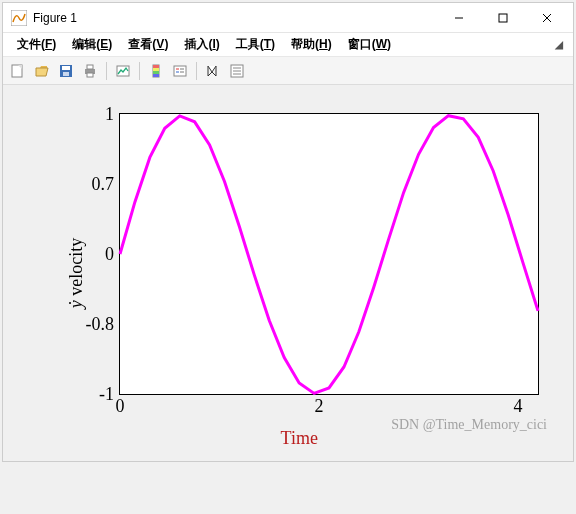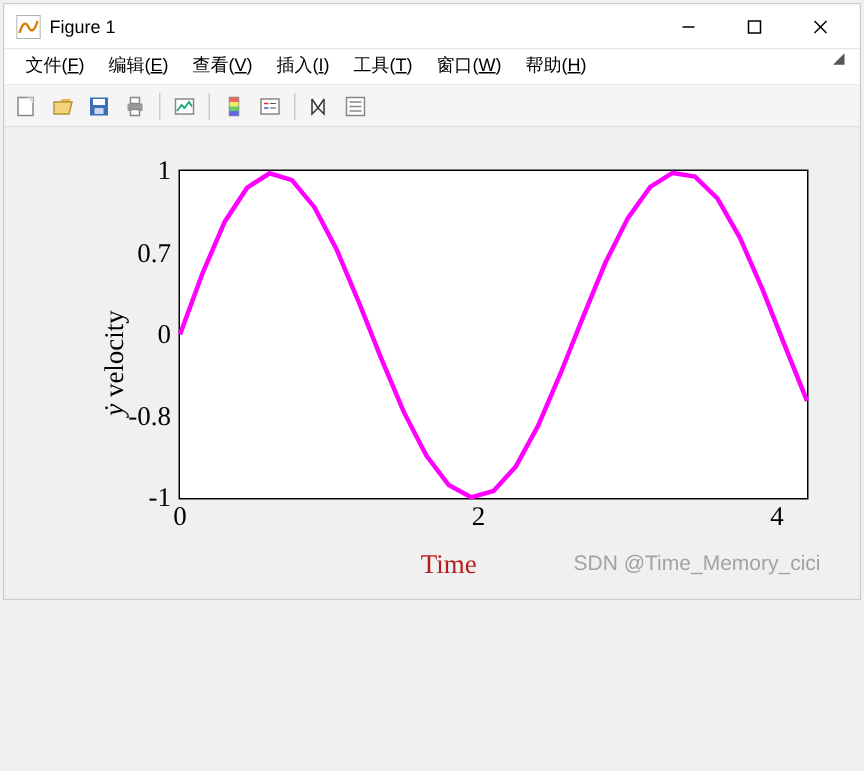--- a/index.html
+++ b/index.html
@@ -8,21 +8,21 @@
     padding: 2px;
     font-family: "Microsoft YaHei", "Segoe UI", sans-serif;
     font-size: 12px;
     background: #f0f0f0;
     width: 576px;
     height: 514px;
     overflow: hidden;
   }
   .figure-window {
     width: 572px;
-    height: 398px;
+    height: 460px;
     background: #ffffff;
     border: 1px solid #cccccc;
     display: flex;
     flex-direction: column;
   }
   .titlebar {
     height: 30px;
     background: #ffffff;
     display: flex;
     align-items: center;
@@ -41,24 +41,25 @@
   }
   .win-btn {
     width: 44px; height: 28px;
     display: flex; align-items: center; justify-content: center;
     color: #222;
   }
   .menubar {
     height: 24px;
     background: #ffffff;
     display: flex;
-    align-items: flex-start;
+    align-items: center;
     padding: 0 6px;
     border-bottom: 1px solid #e8e8e8;
     color: #000;
+    font-weight: bold;
   }
   .menu-item {
     padding: 2px 8px;
     font-size: 12px;
     white-space: nowrap;
   }
   .menu-item u { text-decoration: underline; }
   .menu-chevron {
     margin-left: auto;
     padding: 0 4px;
@@ -140,24 +141,24 @@
     bottom: 6px;
     left: 50%;
     transform: translateX(-20%);
     font-size: 18px;
     font-family: "Times New Roman", serif;
     color: #b91c1c;
   }
   .watermark {
     position: absolute;
     right: 20px;
-    bottom: 10px;
+    bottom: 22px;
     font-size: 14px;
     color: rgba(120,120,120,0.65);
-    font-family: Liberation Sans, sans-serif;
+    font-family: Liberation Serif, serif;
   }
   svg.curve {
     position: absolute; inset: 0;
     width: 100%; height: 100%;
     overflow: visible;
   }
 </style>
 </head>
 <body>
 
@@ -188,22 +189,22 @@
         </svg>
     </div>
   </div>
 
   <div class="menubar">
     <span class="menu-item">文件(<u>F</u>)</span>
     <span class="menu-item">编辑(<u>E</u>)</span>
     <span class="menu-item">查看(<u>V</u>)</span>
     <span class="menu-item">插入(<u>I</u>)</span>
     <span class="menu-item">工具(<u>T</u>)</span>
+    <span class="menu-item">帮助(<u>H</u>)</span>
     <span class="menu-item">窗口(<u>W</u>)</span>
-    <span class="menu-item">帮助(<u>H</u>)</span>
     <span class="menu-chevron">◢</span>
   </div>
 
   <div class="toolbar">
     <div class="tool-btn" title="New Figure">
       <svg width="16" height="16">
           <rect x="2" y="2" width="10" height="12" fill="#fff" stroke="#888"></rect>
           <polygon points="12,2 12,6 8,2" fill="#ddd"></polygon>
         </svg>
     </div>

